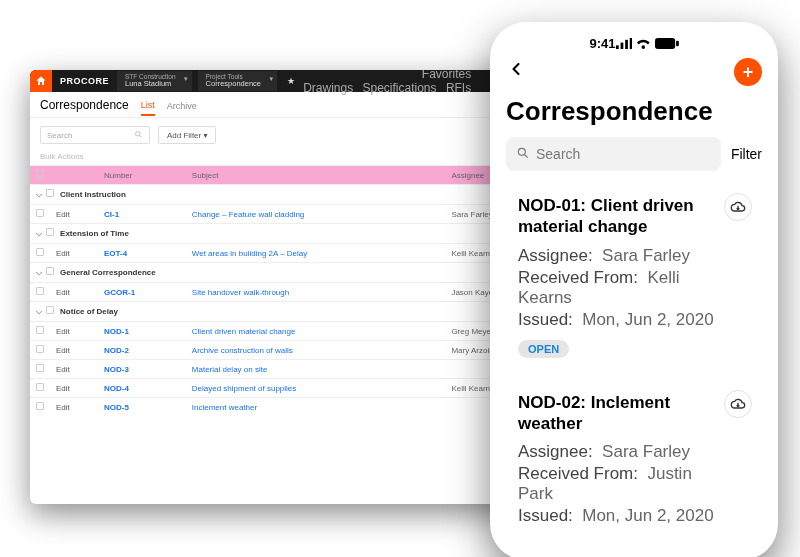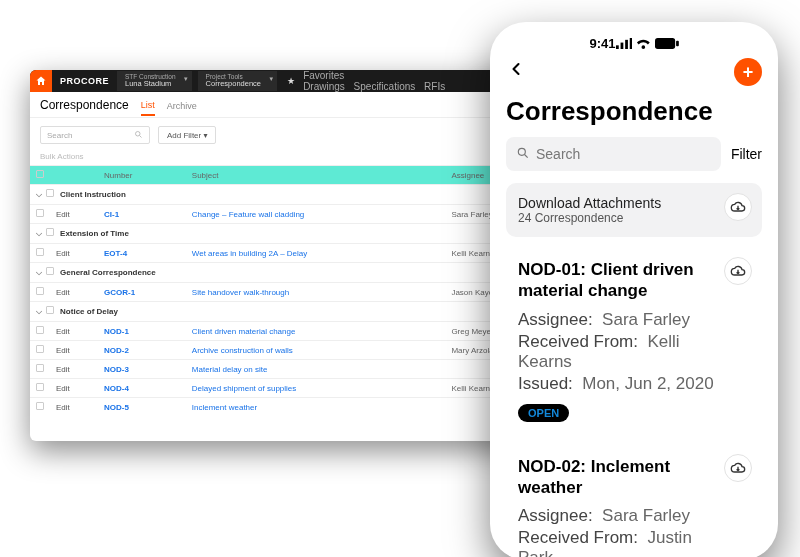--- a/index.html
+++ b/index.html
@@ -11,21 +11,21 @@
     position: relative;
     overflow: hidden;
   }
 
   
   .desktop {
     position: absolute;
     top: 70px;
     left: 30px;
     width: 620px;
-    height: 371px;
+    height: 434px;
     background: #fff;
     border-radius: 6px;
     box-shadow: 0 10px 30px rgba(0,0,0,.45);
     overflow: hidden;
     font-size: 9px;
     color: #333;
   }
   .d-top {
     height: 22px;
     background: #1b1b1b;
@@ -46,21 +46,21 @@
     margin-right: 6px;
     position: relative;
     font-size: 7.5px;
     line-height: 1.1;
   }
   .d-picker .small { color: #aaa; font-size: 6.5px; }
   .d-picker::after {
     content: "▾"; position: absolute; right: 4px; top: 4px; font-size: 7px; color: #aaa;
   }
   .d-star { margin-left: 4px; margin-right: 4px; }
-  .d-fav { font-size: 10px; color:#aaa; padding: 0 4px; }
+  .d-fav { font-size: 12px; color:#aaa; padding: 0 4px; text-align: right; }
   .d-fav span { margin-right: 6px; }
 
   .d-titlebar {
     display: flex; align-items: center; gap: 12px;
     height: 26px; padding: 0 10px;
     border-bottom: 1px solid #eee;
   }
   .d-title { font-size: 12px; color:#000; }
   .d-tab { font-size: 9px; color:#888; padding: 6px 0 4px; }
   .d-tab.active { color:#ff5100; border-bottom: 2px solid #ff5100; }
@@ -85,21 +85,21 @@
 
   .tbl { width: 100%; border-collapse: collapse; }
   .tbl th, .tbl td {
     border-top: 1px solid #eee;
     padding: 4px 6px;
     text-align: left;
     font-size: 8px;
     color:#666;
     white-space: nowrap;
   }
-  .tbl th { background:#5eead4; font-weight: 400; }
+  .tbl th { background:#f9a8d4; font-weight: 400; }
   .tbl td.ck, .tbl th.ck { width: 16px; text-align:center; }
   .tbl .chk { display:inline-block; width:8px; height:8px; border:1px solid #ccc; border-radius:1px; }
   .tbl .grp td { font-weight: 600; color:#333; }
   .tbl .grp .chev { color:#888; margin-right:4px; }
   .tbl .edit { color:#555; }
   .tbl .link { color:#1a73e8; font-weight:600; }
   .tbl .subj { color:#1a73e8; }
 
   
   .mobile {
@@ -153,21 +153,21 @@
   }
   .cloud svg { width:16px; height:16px; }
 
   .m-item-title { font-weight:700; font-size:17px; line-height:1.25; margin-bottom:8px; }
   .m-field { font-size:17px; color:#666; margin-bottom:2px; }
   .m-field b { color:#444; font-weight:500; }
   .m-badge {
     display:inline-block; margin-top:8px; padding: 3px 10px;
     border-radius: 12px; font-size:11px; font-weight:700;
   }
-  .m-badge.open { color:#1287d9; background:#000000; }
+  .m-badge.open { color:#1287d9; background:#e5e5e5; }
   .m-badge.overdue { color:#e02c1c; background:#fde9e7; }
 
   
   .sig-icons { display:flex; align-items:center; gap:4px; }
   .sig-icons svg { height:11px; }
 </style>
 </head>
 <body>
 
 <div class="desktop">
@@ -347,30 +347,20 @@
         <svg viewBox="0 0 24 24" width="14" height="14" fill="none" stroke="#777" stroke-width="2">
             <circle cx="10" cy="10" r="6"></circle>
             <path d="m20 20-5-5"></path>
           </svg>
       </span>
       <span>Search</span>
     </div>
     <div class="m-filter">Filter</div>
   </div>
 
-  <div class="m-card gray">
-    <div class="dl-title">Download Attachments</div>
-    <div class="dl-sub">24 Correspondence</div>
-    <div class="cloud">
-      <svg viewBox="0 0 24 24" fill="none" stroke="#333" stroke-width="2">
-          <path d="M7 18a5 5 0 010-10 6 6 0 0111 2 4 4 0 010 8H7z"></path>
-          <path d="M12 10v6m0 0l-2-2m2 2l2-2"></path>
-        </svg>
-    </div>
-  </div>
 
   <div id="mobile-items">
       <div class="m-card"><div class="m-item-title">NOD-01: Client driven material change</div><div class="m-field"><b>Assignee:</b>&nbsp;&nbsp;Sara Farley</div><div class="m-field"><b>Received From:</b>&nbsp;&nbsp;Kelli Kearns</div><div class="m-field"><b>Issued:</b>&nbsp;&nbsp;Mon, Jun 2, 2020</div><div class="m-badge open">OPEN</div><div class="cloud">
           <svg viewBox="0 0 24 24" fill="none" stroke="#333" stroke-width="2">
             <path d="M7 18a5 5 0 010-10 6 6 0 0111 2 4 4 0 010 8H7z"></path>
             <path d="M12 10v6m0 0l-2-2m2 2l2-2"></path>
           </svg>
         </div></div>
       <div class="m-card"><div class="m-item-title">NOD-02: Inclement weather</div><div class="m-field"><b>Assignee:</b>&nbsp;&nbsp;Sara Farley</div><div class="m-field"><b>Received From:</b>&nbsp;&nbsp;Justin Park</div><div class="m-field"><b>Issued:</b>&nbsp;&nbsp;Mon, Jun 2, 2020</div><div class="cloud">
           <svg viewBox="0 0 24 24" fill="none" stroke="#333" stroke-width="2">

